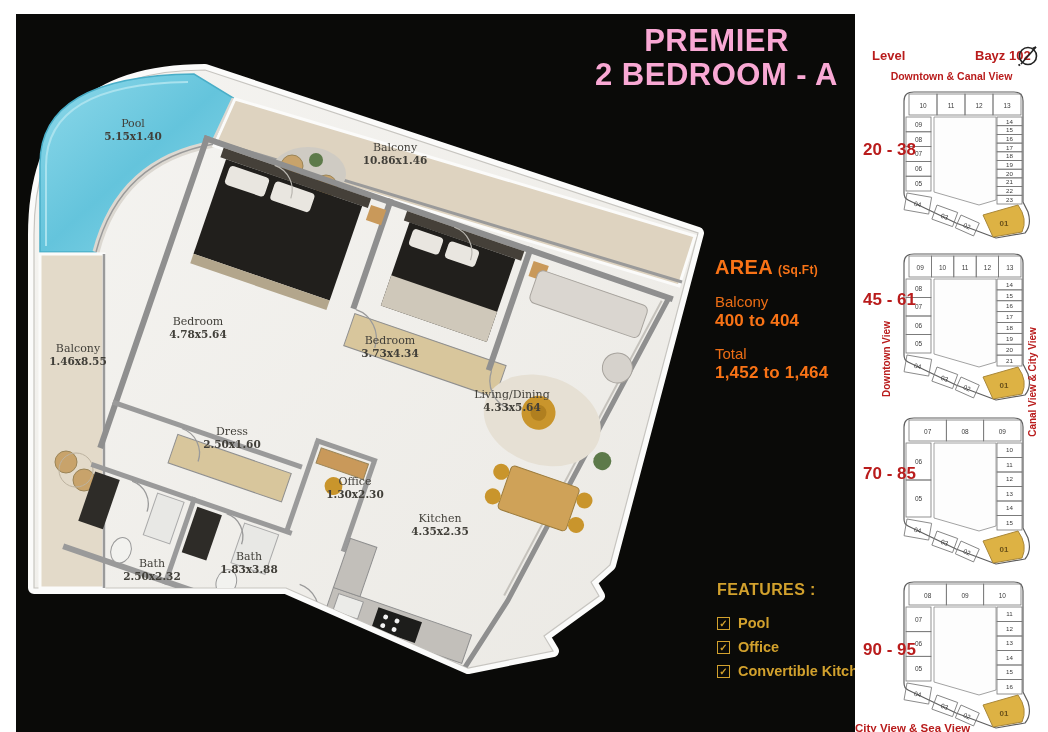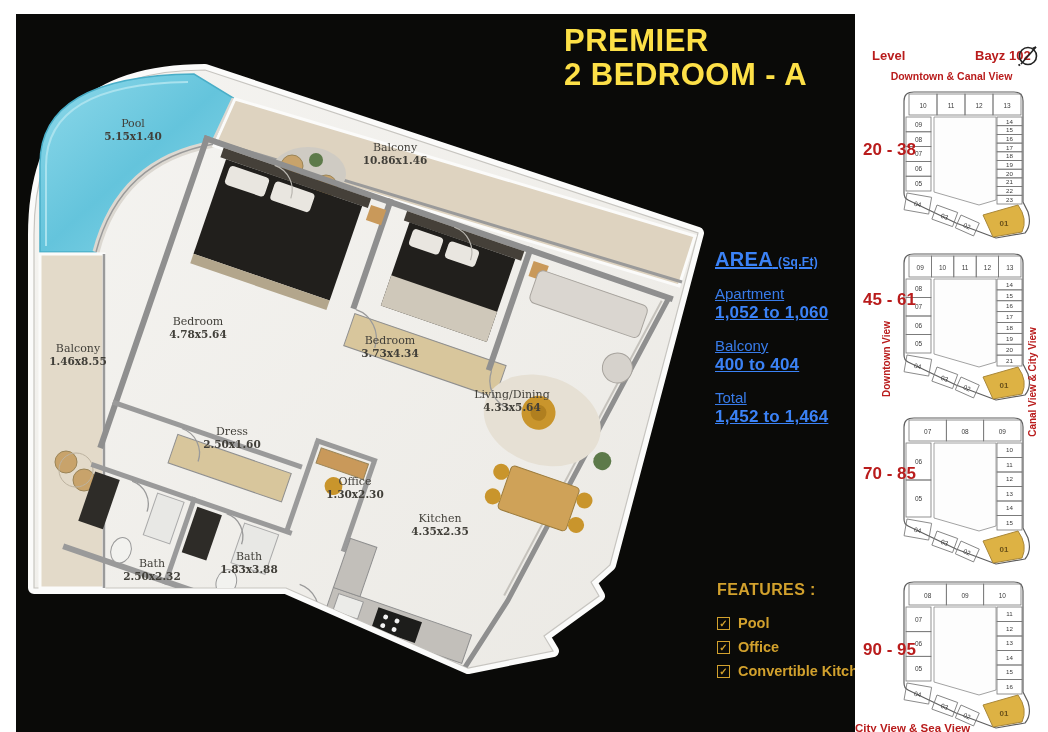--- a/index.html
+++ b/index.html
@@ -4,23 +4,23 @@
 <style>
   html,body{margin:0;padding:0;background:#ffffff;}
   .page{position:relative;width:1048px;height:732px;background:#ffffff;overflow:hidden;
         font-family:"Liberation Sans",sans-serif;}
   .black-panel{position:absolute;left:16px;top:14px;width:839px;height:718px;background:#0a0a08;}
   #plan-svg{position:absolute;left:0;top:0;}
   .plan-label{position:absolute;transform:translate(-50%,-50%);text-align:center;
     font-family:"DejaVu Serif",serif;color:#413f39;line-height:1.2;white-space:nowrap;}
   .plan-label .nm{font-size:11px;}
   .plan-label .dm{font-size:10.5px;font-weight:600;}
-  .title{position:absolute;left:548px;top:10px;width:305px;color:#fde047;
+  .title{position:absolute;left:548px;top:10px;width:305px;text-align:center;color:#f9a8d4;
     font-weight:800;font-size:31px;line-height:1.1;letter-spacing:.5px;}
-  .area{position:absolute;left:699px;top:234px;color:#3b82f6;width:150px;text-decoration:underline;}
+  .area{position:absolute;left:699px;top:242px;color:#f97316;width:150px;}
   .area-head{font-size:20px;font-weight:800;letter-spacing:.3px;}
   .area-head .unit{font-size:12px;font-weight:700;}
   .area-item{margin-top:14px;}
   .area-item .lbl{font-size:15px;font-weight:400;opacity:.95;}
   .area-item .val{font-size:17px;font-weight:800;margin-top:1px;letter-spacing:.2px;}
   .features{position:absolute;left:701px;top:552px;color:#d2a12d;width:160px;margin-top:15px;}
   .f-head{font-size:16px;font-weight:800;letter-spacing:.4px;}
   .f-item{display:flex;align-items:center;margin-top:8px;font-size:14.5px;font-weight:800;}
   .f-item:first-of-type{margin-top:16px;}
   .cb{width:11px;height:11px;border:1.6px solid #d2a12d;margin-right:8px;flex:0 0 auto;
@@ -218,24 +218,20 @@
       <div>PREMIER</div>
       <div>2 BEDROOM - A</div>
     </div>
 
     <div class="area">
       <div class="area-head">
         <span>AREA</span>
         <span class="unit">(Sq.Ft)</span>
       </div>
       <div id="area-items">
-          <div class="area-item">
-            <div class="lbl">Apartment</div>
-            <div class="val">1,052 to 1,060</div>
-          </div>
           <div class="area-item">
             <div class="lbl">Balcony</div>
             <div class="val">400 to 404</div>
           </div>
           <div class="area-item">
             <div class="lbl">Total</div>
             <div class="val">1,452 to 1,464</div>
           </div>
         </div>
     </div>

